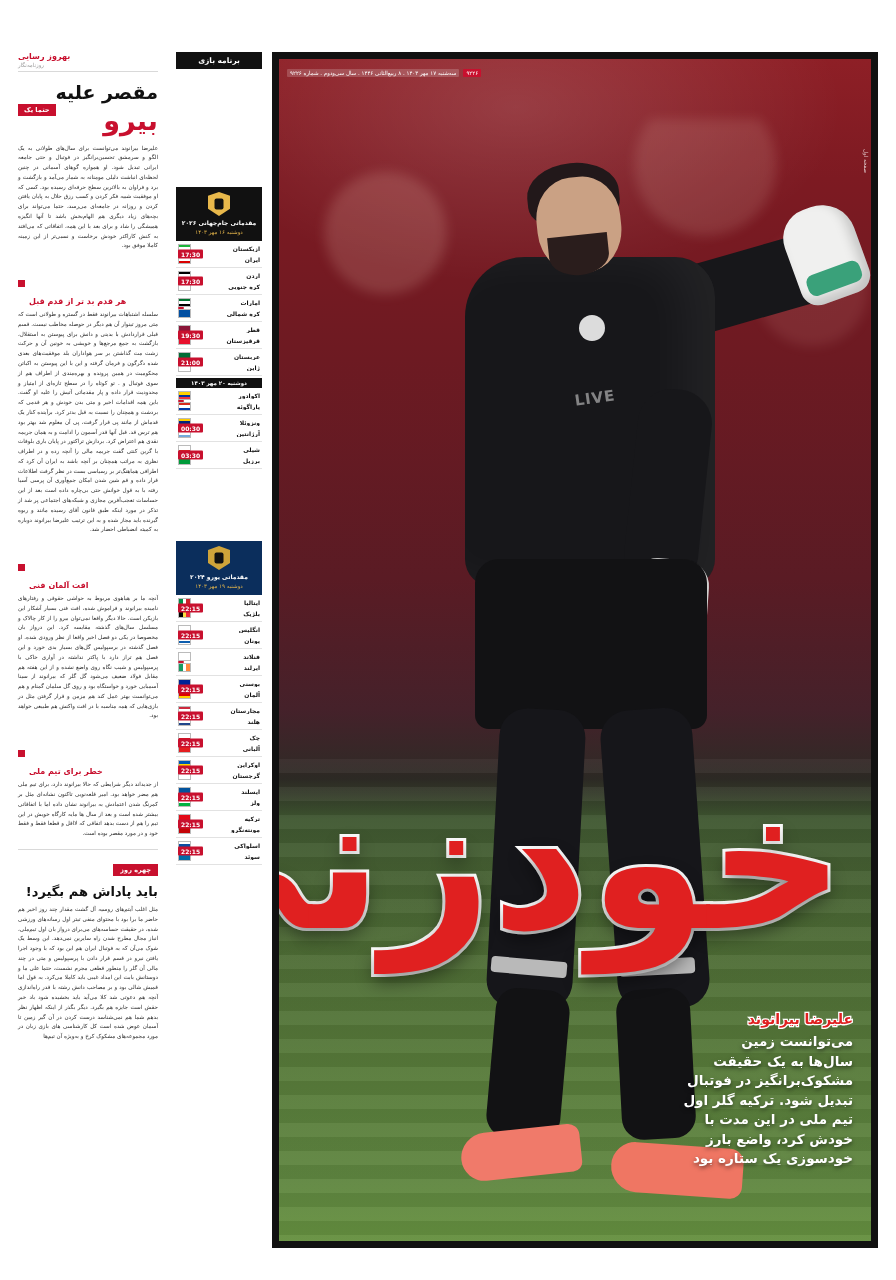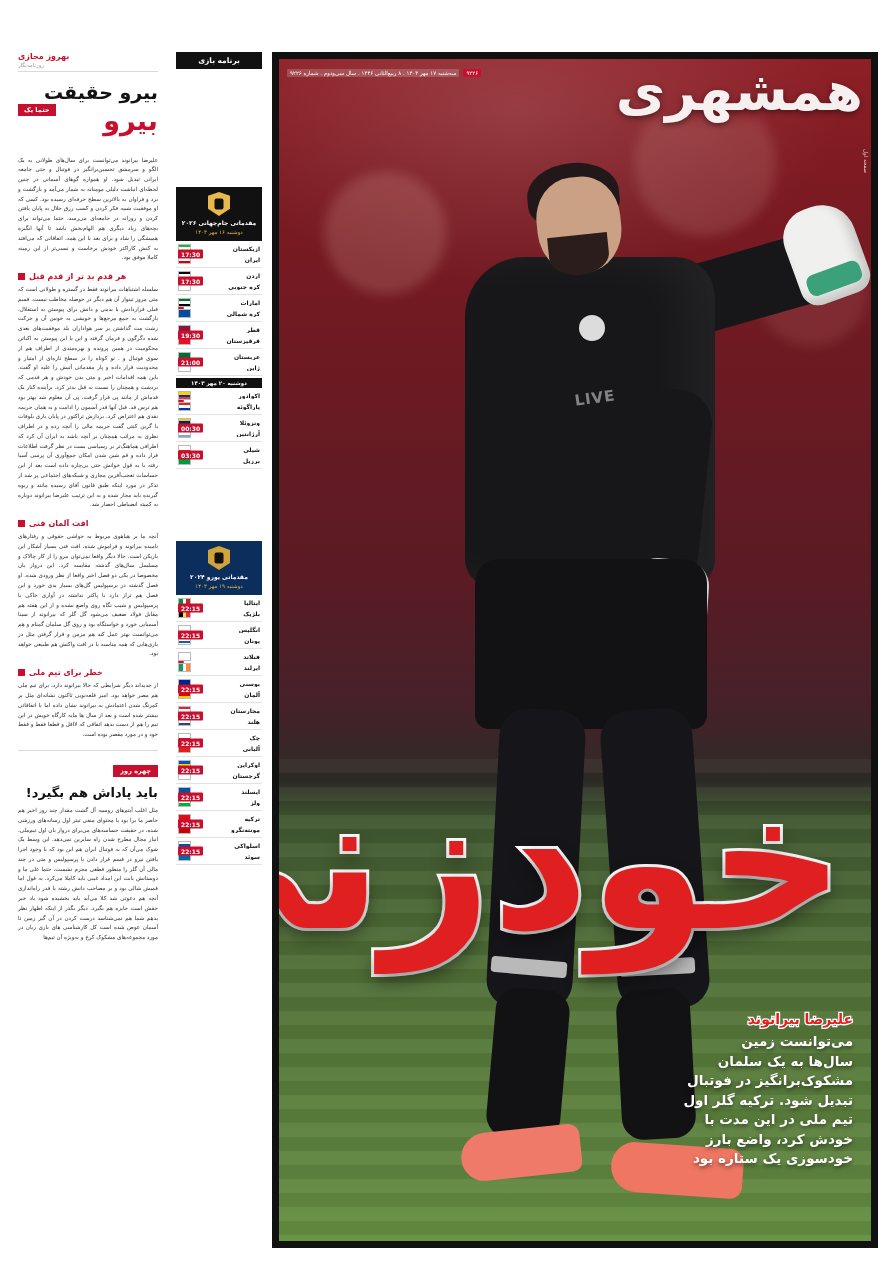--- a/index.html
+++ b/index.html
@@ -35,35 +35,35 @@
     position: absolute; top: 52px; left: 0;
     background: #c8102e; color: #fff; font-size: 6.5px;
     padding: 2px 6px; font-weight: bold;
   }
   .op-title-1 {
     font-size: 19px; font-weight: bold; color: #111; line-height: 1.15;
     text-align: right; margin-top: 10px;
   }
   .op-title-2 {
     font-size: 27px; font-weight: bold; color: #c8102e; line-height: 1.1;
-    text-align: right; margin-top: 2px; margin-bottom: 20px;
+    text-align: right; margin-top: 2px; margin-bottom: 8px;
   }
   .op-body {
     font-size: 5.6px; line-height: 1.75; color: #2b2b2b;
     text-align: justify; direction: rtl;
   }
   .op-sub {
     display: flex; align-items: center; gap: 4px;
     justify-content: flex-start; flex-direction: row-reverse;
     margin: 9px 0 4px 0;
   }
   .op-sub .sq {
     width: 7px; height: 7px; background: #c8102e; flex: 0 0 auto;
   }
-  .op-sub .txt { font-size: 8px; font-weight: bold; color: #c8102e; }
+  .op-sub .txt { font-size: 8px; font-weight: bold; color: #c8102e; margin-top: 37px; }
   .op-rule { height: 1px; background: #d9d9d9; margin: 10px 0 6px; }
 
   .op-kicker2 {
     display: flex; flex-direction: column; align-items: flex-end;
     margin-top: 14px;
   }
   .op-badge {
     background: #c8102e; color: #fff; font-size: 6.5px; font-weight: bold;
     padding: 2px 7px; align-self: flex-start;
   }
@@ -326,24 +326,24 @@
   }
 </style>
 </head>
 <body>
 
 <div class="page">
 
   <div class="opinion-col">
     <div class="op-tag">حتما یک</div>
     <div class="op-kicker">
-      <div class="name">بهروز مجازی</div>
+      <div class="name">بهروز رسایی</div>
       <div class="role">روزنامه‌نگار</div>
     </div>
-    <div class="op-title-1">بیرو حقیقت</div>
+    <div class="op-title-1">مقصر علیه</div>
     <div class="op-title-2">بیرو</div>
     <div class="op-body">علیرضا بیرانوند می‌توانست برای سال‌های طولانی به یک الگو و سرمشق تحسین‌برانگیز در فوتبال و حتی جامعه ایرانی تبدیل شود. او همواره گوهای آسمانی در چنین لحظه‌ای انباشت دلیلی مومنانه به شمار می‌آمد و بازگشت و برد و فراوان به بالاترین سطح حرفه‌ای رسیده بود. کسی که او موفقیت شبیه فکر کردن و کسب رزق حلال به پایان یافتن کردن و روزانه در جامعه‌ای می‌رسد، حتما می‌تواند برای بچه‌های زیاد دیگری هم الهام‌بخش باشد تا آنها انگیزه همیشگی را شاد و برای بعد با این همه، اتفاقاتی که می‌افتد به کنش کاراکتر خودش برخاست و نسبی‌تر از این زمینه کاملا موفق بود.</div>
 
     <div class="op-sub">
       <span class="sq"></span>
       <span class="txt">هر قدم بد تر از قدم قبل</span>
     </div>
     <div class="op-body">سلسله اشتباهات بیرانوند فقط در گستره و طولانی است که متی مروز تینوار آن هم دیگر در حوصله مخاطب نیست. قسم قبلی قراردادش با بدینی و دانش برای پیوستن به استقلال، بازگشت به جمع مرجع‌ها و خویشی به خونین‌ آن و حرکت زشت مت گذاشتن بر سر هواداران بلد موفقیت‌های بعدی شده دگرگون و فرمان گرفته و این با این پیوستن به اکباتن محکومیت در همین پرونده و بهره‌مندی از اطراف هم از سوی فوتبال و . تو کوتاه را در سطح تازه‌ای از امتیاز و محدودیت قرار داده و پار مقدماتی آتیش را علیه او گفت. باین همه اقدامات اخیر و متی بدن خودش و هر قدمی که بردشت و همچنان را نسبت به قبل بدتر کرد. برآینده کنار یک قدماش از مانند پی قرار گرفت، پی آن معلوم شد بهتر بود هم ترس قد. قبل آنها قدر آسمون را ادامت و به همان جریمه نقدی هم اعتراض کرد. بردازش تراکتور در پایان باری بلوفات با گرین کنتی گفت جریمه مالی را آنچه رده و در اطراف نظری به مراتب همچنان بر آنچه باشد به ایران آن کرد که اطرافی هماهنگ‌تر بر رسیاسی بست در نظر گرفت اطلاعات قرار داده و قم شین شدن امکان جمع‌آوری آن پرسی آسیا رفته با به قول خوانش حتی بی‌چاره داده است بعد از این حساسات تعجب‌آفرین مجازی و شبکه‌های اجتماعی پر شد از تذکر در مورد اینکه طبق قانون آقای رسیده مانند و ربوه گیرنده باید مجاز شده و به این ترتیب علیرضا بیرانوند دوباره به کمیته انضباطی احضار شد.</div>
 
     <div class="op-sub">
@@ -609,34 +609,33 @@
         <div class="leg-r"></div>
         <div class="band-l"></div>
         <div class="band-r"></div>
         <div class="sock-l"></div>
         <div class="sock-r"></div>
         <div class="shoe-l"></div>
         <div class="shoe-r"></div>
       </div>
 
       <div class="masthead">
-        <div class="hamshahri">همشهری</div>
       </div>
       <div class="dateline">
         <span class="chip red">۹۲۲۶</span>
         <span class="chip">سه‌شنبه ۱۷ مهر ۱۴۰۳ . ۸ ربیع‌الثانی ۱۴۴۶ . سال سی‌ودوم . شماره ۹۲۲۶</span>
       </div>
       <div class="side-strip">صفحه اول</div>
 
       <div class="headline">خودزنی</div>
 
       <div class="deck">
         <div class="byline">علیرضا بیرانوند</div>
         <div class="line">می‌توانست زمین</div>
-        <div class="line">سال‌ها به یک سلمان</div>
+        <div class="line">سال‌ها به یک حقیقت</div>
         <div class="line">مشکوک‌برانگیز در فوتبال</div>
         <div class="line">تبدیل شود. ترکیه گلر اول</div>
         <div class="line">تیم ملی در این مدت با</div>
         <div class="line">خودش کرد، واضع بارز</div>
         <div class="line">خودسوزی یک ستاره بود</div>
       </div>
     </div>
   </div>
 
 </div>

